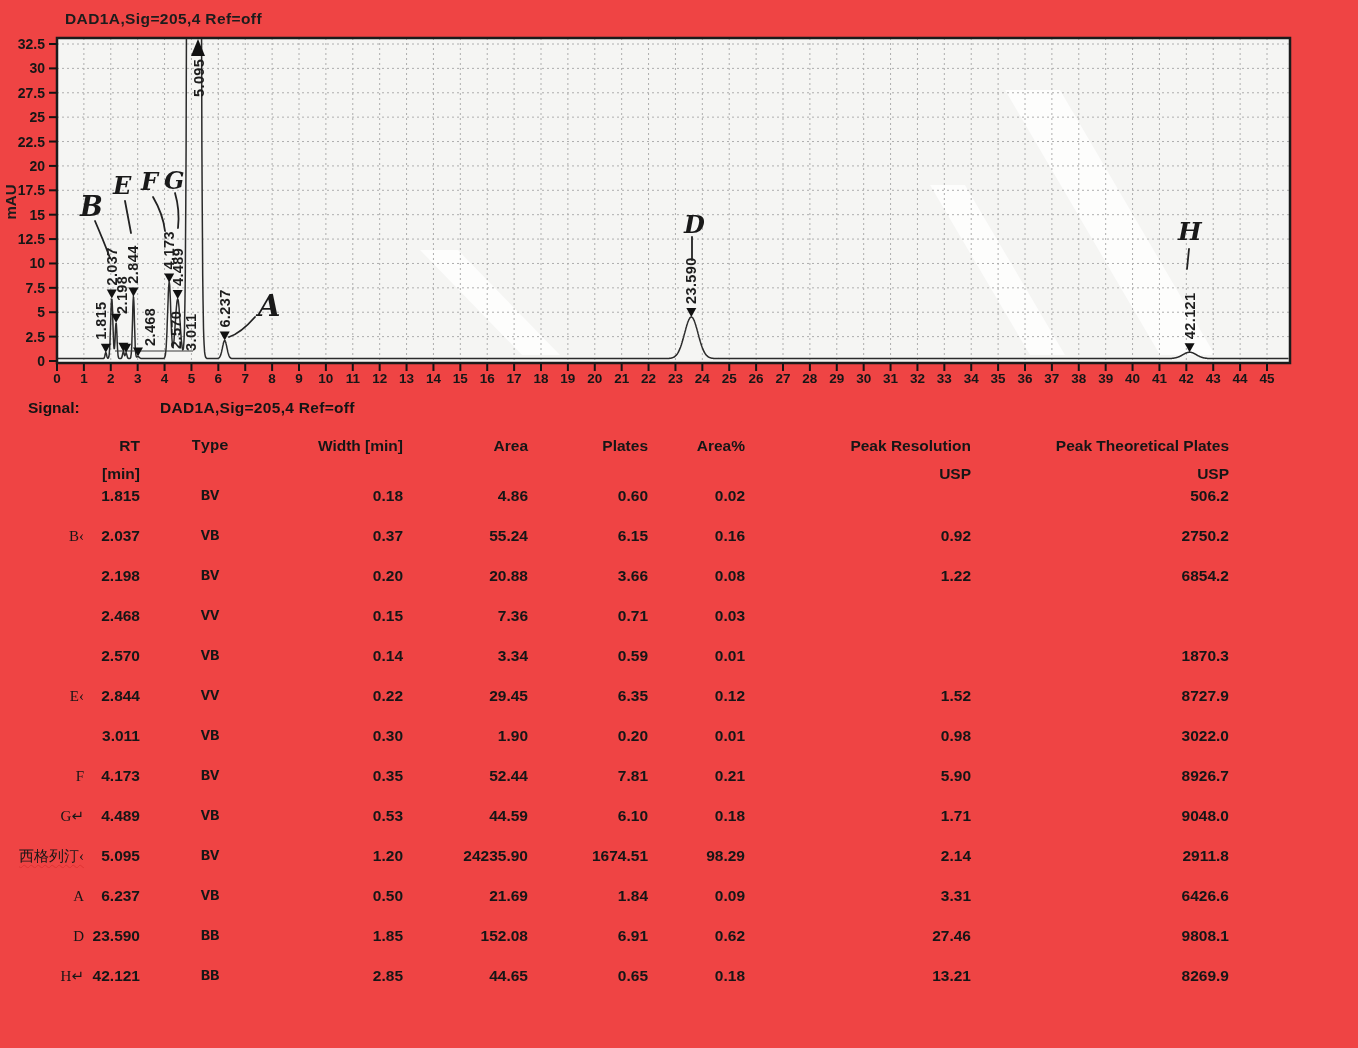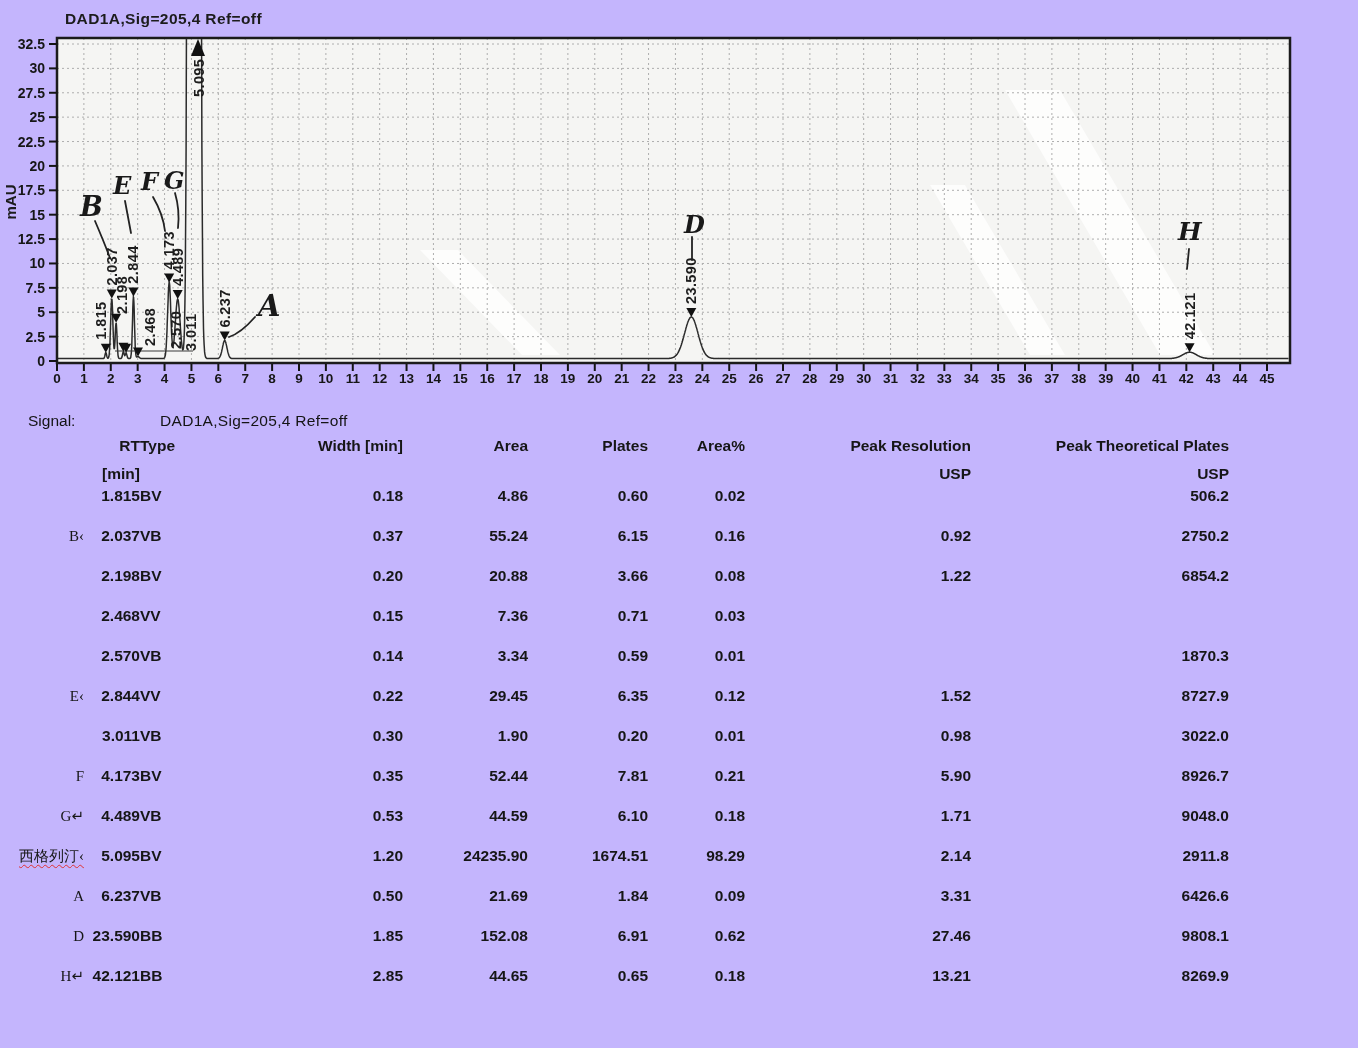--- a/index.html
+++ b/index.html
@@ -1,37 +1,37 @@
 <!DOCTYPE html>
 <html><head>
 <meta charset="utf-8">
 <style>
   html,body{margin:0;padding:0;background:#ffffff;}
-  .page{position:relative;width:1358px;height:1048px;background:#c4b5fd;overflow:hidden;
+  .page{position:relative;width:1358px;height:1048px;background:#ef4444;overflow:hidden;
         font-family:"Liberation Sans","DejaVu Sans",sans-serif;color:#1a1a1a;}
   .chart-title{position:absolute;left:65px;top:10px;font-size:15.5px;font-weight:bold;
         letter-spacing:.4px;color:#1c1c1c;}
   .y-axis-title{position:absolute;left:-13px;top:193px;width:48px;height:18px;text-align:center;
         font-size:15px;font-weight:bold;transform:rotate(-90deg);color:#1c1c1c;}
   svg{position:absolute;left:0;top:0;}
   .tickx{font:bold 13.5px "Liberation Sans",sans-serif;fill:#161616;}
   .ticky{font:bold 14px "Liberation Sans",sans-serif;fill:#161616;}
   .plabel{font:bold 14.5px "Liberation Sans",sans-serif;fill:#1d1d1d;letter-spacing:.4px;}
   .hand{font-family:"DejaVu Serif","Liberation Serif",serif;font-style:italic;font-weight:600;fill:#191919;}
-  .signal-row{position:absolute;top:399px;left:28px;font-size:15.5px;font-weight:normal;color:#141414;margin-top:13px;}
+  .signal-row{position:absolute;top:399px;left:28px;font-size:15.5px;font-weight:bold;color:#141414;}
   .signal-label{display:inline-block;width:132px;}
   .signal-value{letter-spacing:.3px;}
   .ptable{position:absolute;top:432px;left:0;width:1358px;font-size:15.5px;font-weight:bold;color:#161616;}
   .trow{display:grid;grid-template-columns:88px 52px 140px 123px 125px 120px 97px 226px 258px;
         height:40px;align-items:center;}
   .trow.head{height:44px;align-items:start;}
   .cell{white-space:pre-line;}
   .cell.h{line-height:28px;}
   .r{text-align:right;}
-  .c{}
+  .c{text-align:center;font-family:Liberation Mono, monospace;}
   .ann{font-family:"Liberation Serif","DejaVu Sans",serif;font-weight:400;font-size:15px;
        text-align:right;padding-right:4px;white-space:nowrap;}
   .wavy{text-decoration:underline;text-decoration-style:wavy;text-decoration-color:#e03131;
         text-decoration-thickness:1px;text-underline-offset:3px;}
 </style>
 </head>
 <body>
 
 <div class="page">
   <div class="chart-title">DAD1A,Sig=205,4  Ref=off</div>

